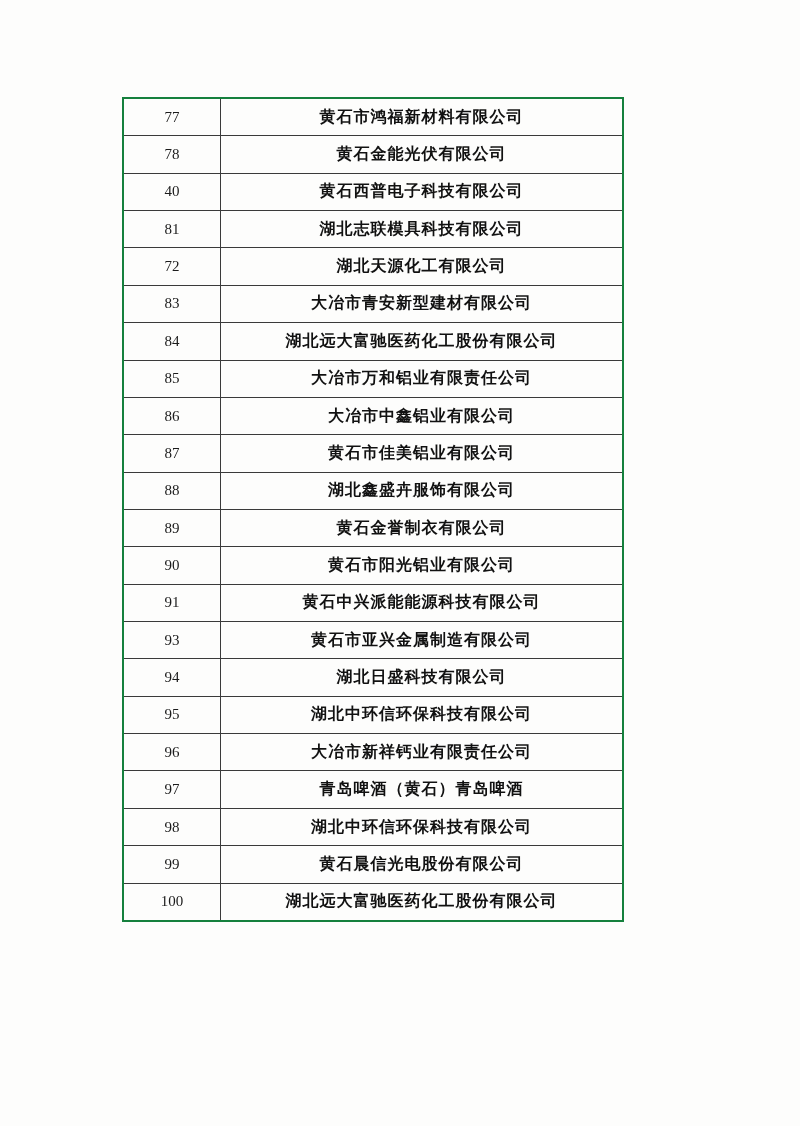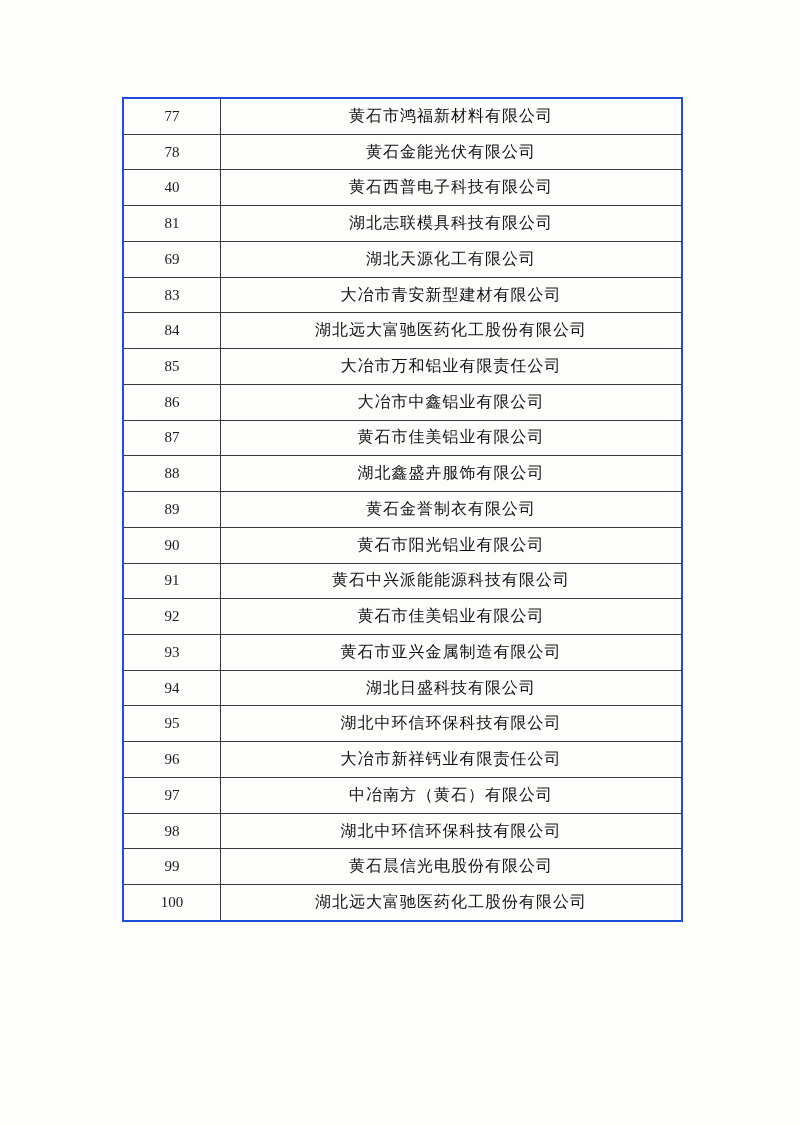--- a/index.html
+++ b/index.html
@@ -16,46 +16,46 @@
   }
   .page {
     position: absolute;
     inset: 0;
     background: #fdfdfc;
   }
   table.company-table {
     position: absolute;
     left: 122px;
     top: 97px;
-    width: 561px;
+    width: 502px;
     height: 825px;
     border-collapse: collapse;
     table-layout: fixed;
-    border: 2px solid #1d4ed8;
+    border: 2px solid #15803d;
   }
   table.company-table td {
     border: 1px solid #3a3a3a;
     padding: 0;
     vertical-align: middle;
     text-align: center;
     height: 34.3px;
     overflow: hidden;
     white-space: nowrap;
   }
   td.col-no {
     width: 96px;
     font-family: "Liberation Serif", serif;
     font-size: 15px;
     font-weight: 400;
     color: #1b1b1b;
   }
   td.col-name {
     font-family: "Liberation Sans", sans-serif;
     font-size: 16px;
-    font-weight: 400;
+    font-weight: 700;
     letter-spacing: 1px;
     color: #111111;
   }
 </style>
 </head>
 <body>
 
 <div class="page">
   <table class="company-table">
     <tbody id="table-body">
@@ -69,21 +69,21 @@
         </tr>
         <tr>
           <td class="col-no">40</td>
           <td class="col-name">黄石西普电子科技有限公司</td>
         </tr>
         <tr>
           <td class="col-no">81</td>
           <td class="col-name">湖北志联模具科技有限公司</td>
         </tr>
         <tr>
-          <td class="col-no">69</td>
+          <td class="col-no">72</td>
           <td class="col-name">湖北天源化工有限公司</td>
         </tr>
         <tr>
           <td class="col-no">83</td>
           <td class="col-name">大冶市青安新型建材有限公司</td>
         </tr>
         <tr>
           <td class="col-no">84</td>
           <td class="col-name">湖北远大富驰医药化工股份有限公司</td>
         </tr>
@@ -109,42 +109,38 @@
         </tr>
         <tr>
           <td class="col-no">90</td>
           <td class="col-name">黄石市阳光铝业有限公司</td>
         </tr>
         <tr>
           <td class="col-no">91</td>
           <td class="col-name">黄石中兴派能能源科技有限公司</td>
         </tr>
         <tr>
-          <td class="col-no">92</td>
-          <td class="col-name">黄石市佳美铝业有限公司</td>
-        </tr>
-        <tr>
           <td class="col-no">93</td>
           <td class="col-name">黄石市亚兴金属制造有限公司</td>
         </tr>
         <tr>
           <td class="col-no">94</td>
           <td class="col-name">湖北日盛科技有限公司</td>
         </tr>
         <tr>
           <td class="col-no">95</td>
           <td class="col-name">湖北中环信环保科技有限公司</td>
         </tr>
         <tr>
           <td class="col-no">96</td>
           <td class="col-name">大冶市新祥钙业有限责任公司</td>
         </tr>
         <tr>
           <td class="col-no">97</td>
-          <td class="col-name">中冶南方（黄石）有限公司</td>
+          <td class="col-name">青岛啤酒（黄石）青岛啤酒</td>
         </tr>
         <tr>
           <td class="col-no">98</td>
           <td class="col-name">湖北中环信环保科技有限公司</td>
         </tr>
         <tr>
           <td class="col-no">99</td>
           <td class="col-name">黄石晨信光电股份有限公司</td>
         </tr>
         <tr>

